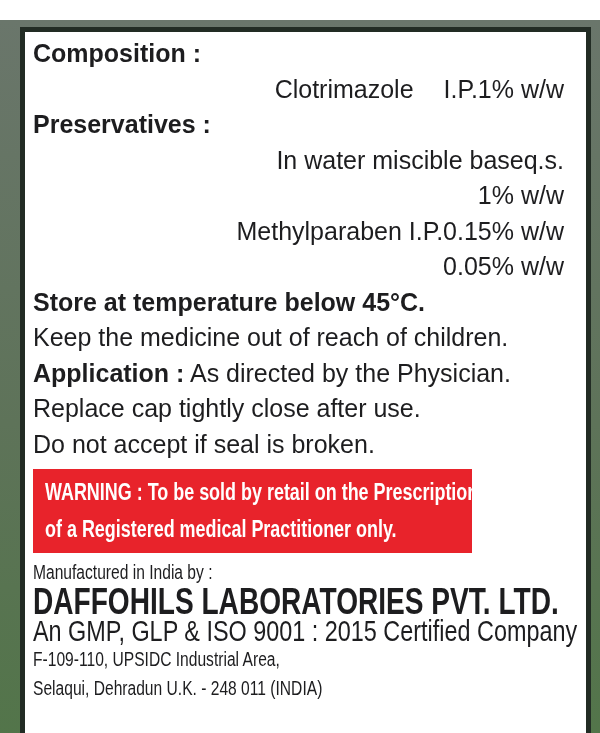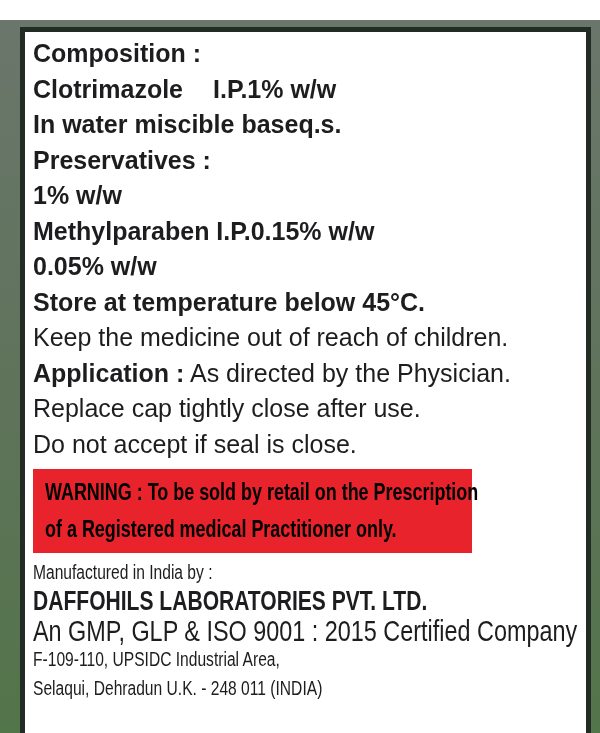--- a/index.html
+++ b/index.html
@@ -33,32 +33,31 @@
     color: #1d1d1f;
     font-size: 25px;
   }
   .line {
     line-height: 35.5px;
     white-space: nowrap;
   }
   .bold { font-weight: 700; }
   .row {
     display: flex;
-    justify-content: flex-start;
+    justify-content: flex-end;
     align-items: baseline;
-    font-weight: bold;
   }
   .grade { margin-left: 30px; }
   .warning-box {
     margin-top: 7px;
     width: 439px;
     height: 84px;
     box-sizing: border-box;
     background: #e8232b;
-    color: #000000;
+    color: #ffffff;
     padding: 5px 10px 0 12px;
     font-weight: 700;
   }
   .warning-box .wline {
     line-height: 37px;
     font-size: 23px;
     white-space: nowrap;
   }
   .cond {
     display: inline-block;
@@ -68,62 +67,62 @@
   }
   .mfg {
     margin-top: 5px;
   }
   .mfg .mline {
     line-height: 29px;
     font-size: 20px;
     white-space: nowrap;
   }
   .mfg .mline.small { font-size: 30px; }
-  .mfg .mline.big { font-size: 27px; }
+  .mfg .mline.big { font-size: 36px; }
 </style>
 </head>
 <body>
 
 <div class="frame">
   <div class="label-card">
     <div class="content">
 
       <div class="line bold">Composition :</div>
 
       <div class="line row">
         <span><span>Clotrimazole</span><span class="grade">I.P.</span></span>
         <span>1% w/w</span>
       </div>
 
+      <div class="line bold">Preservatives :</div>
+
       <div class="line row">
         <span>In water miscible base</span>
         <span>q.s.</span>
       </div>
-
-      <div class="line bold">Preservatives :</div>
 
       <div class="line row">
         <span>1% w/w</span>
       </div>
       <div class="line row">
         <span>Methylparaben I.P.</span>
         <span>0.15% w/w</span>
       </div>
       <div class="line row">
         <span>0.05% w/w</span>
       </div>
 
       <div class="line bold">Store at temperature below 45°C.</div>
       <div class="line">Keep the medicine out of reach of children.</div>
 
       <div class="line">
         <span class="bold">Application :</span><span> As directed by the Physician.</span>
       </div>
       <div class="line">Replace cap tightly close after use.</div>
-      <div class="line">Do not accept if seal is close.</div>
+      <div class="line">Do not accept if seal is broken.</div>
 
       <div class="warning-box">
         <div class="wline"><span class="cond">WARNING : To be sold by retail on the Prescription</span></div>
         <div class="wline"><span class="cond">of a Registered medical Practitioner only.</span></div>
       </div>
 
       <div class="mfg">
         <div class="mline"><span class="cond">Manufactured in India by :</span></div>
         <div class="mline big bold"><span class="cond">DAFFOHILS LABORATORIES PVT. LTD.</span></div>
         <div class="mline small"><span class="cond">An GMP, GLP &amp; ISO 9001 : 2015 Certified Company</span></div>

